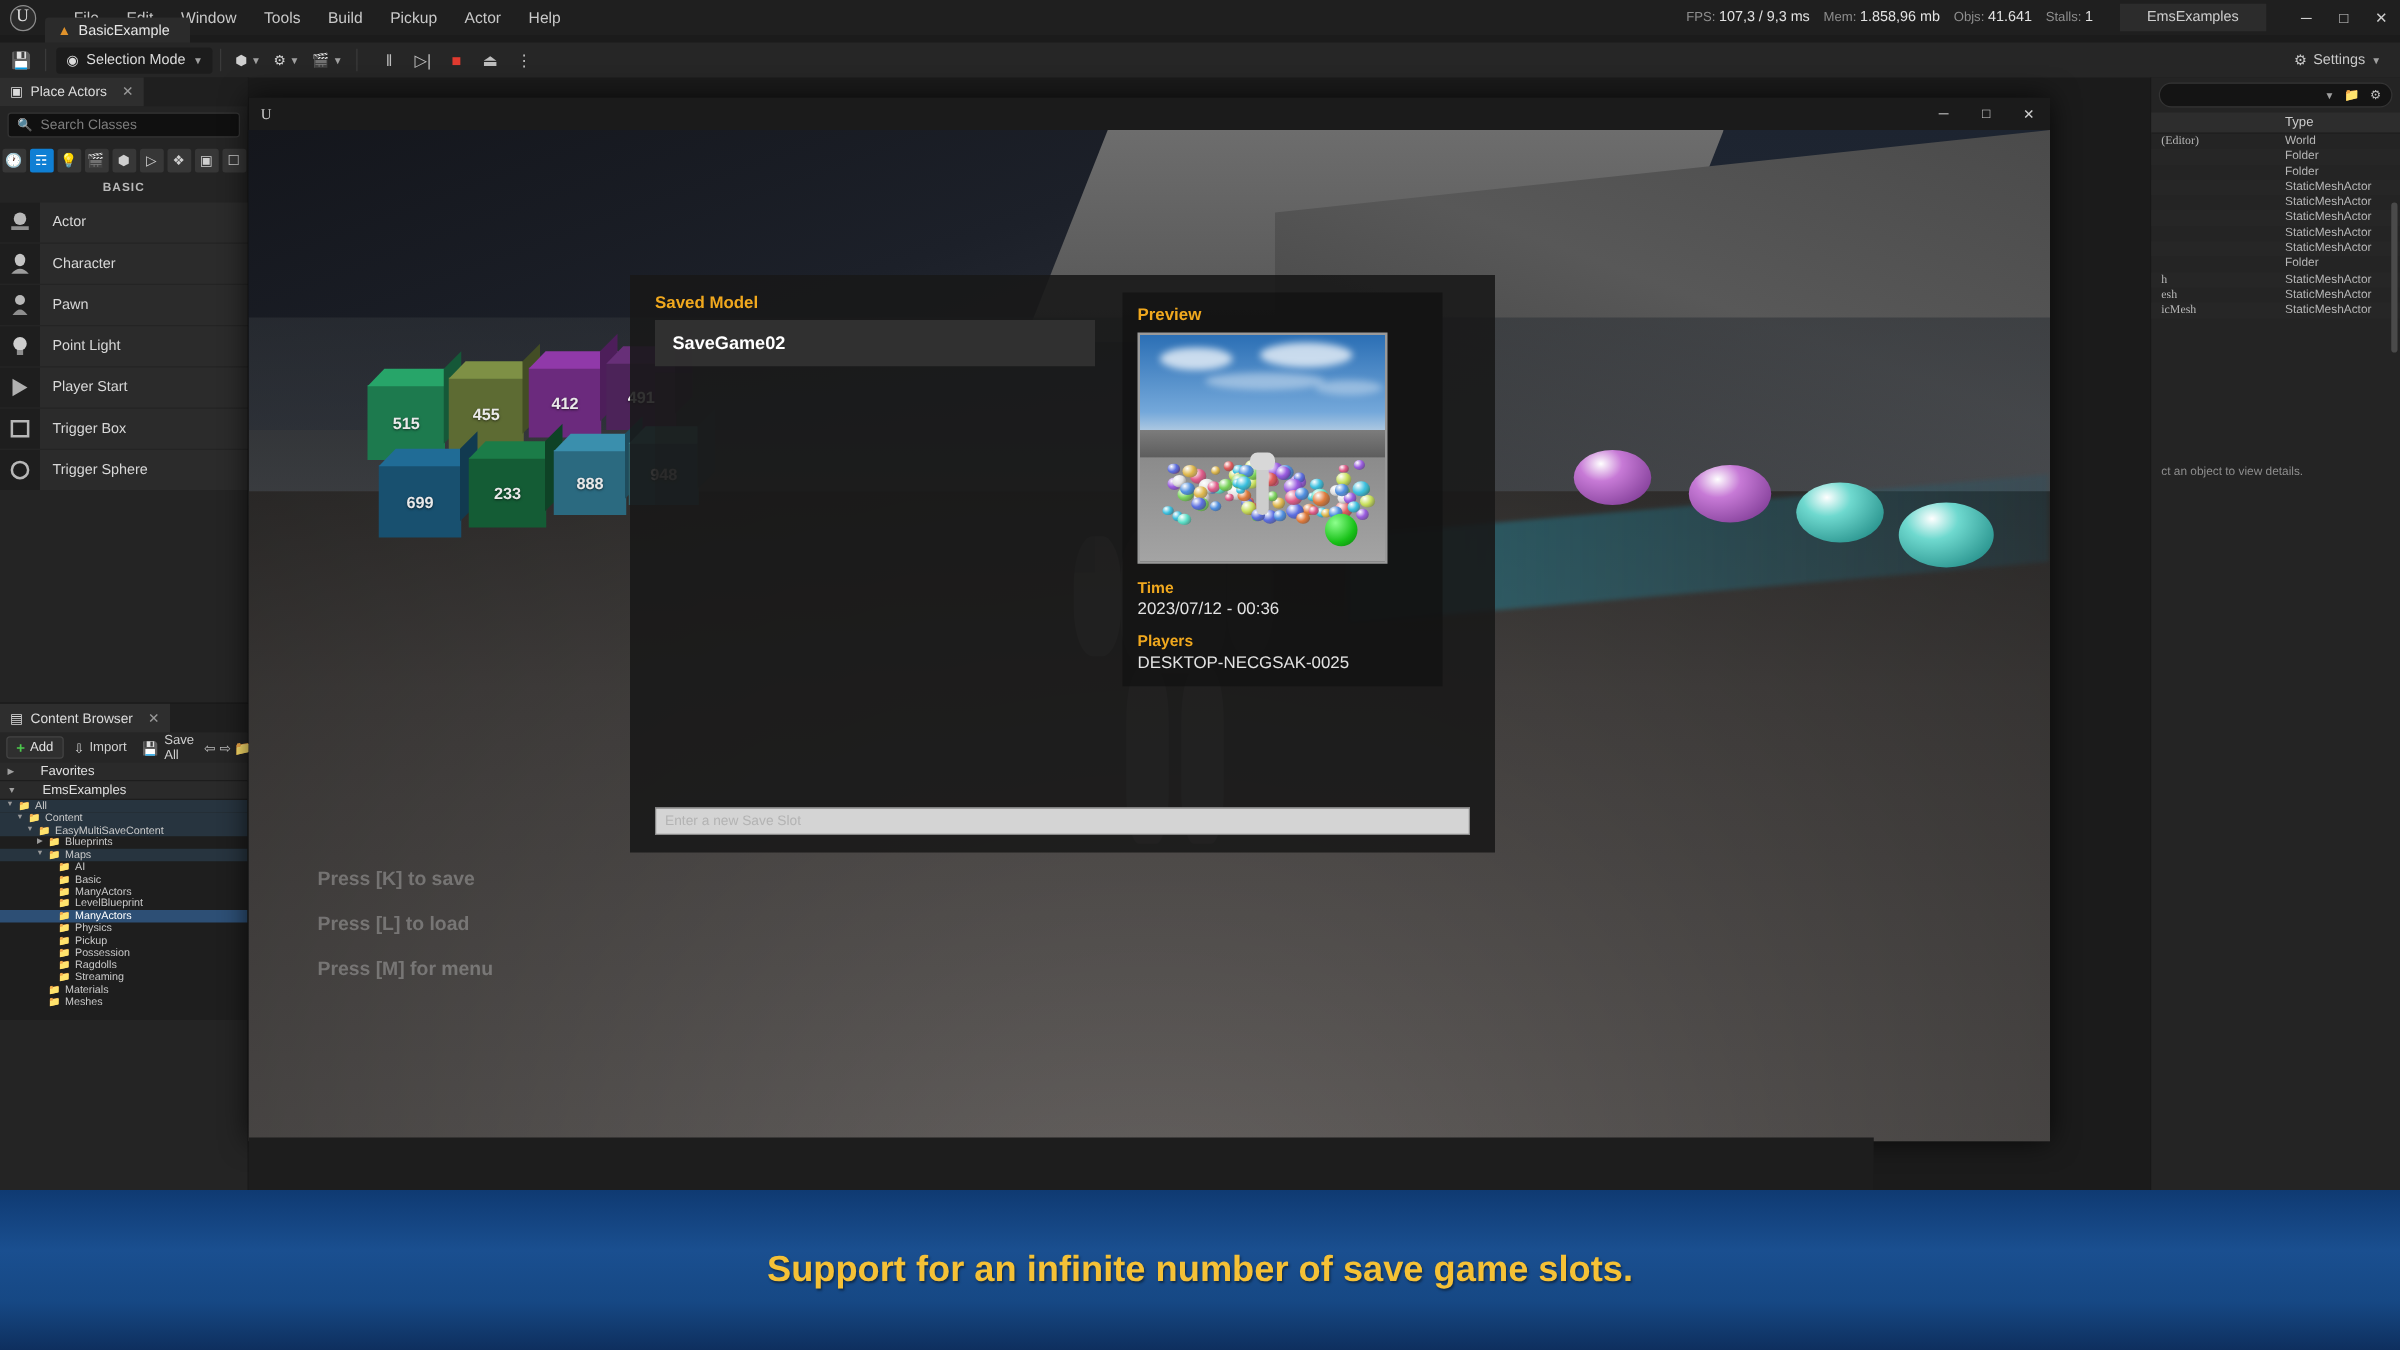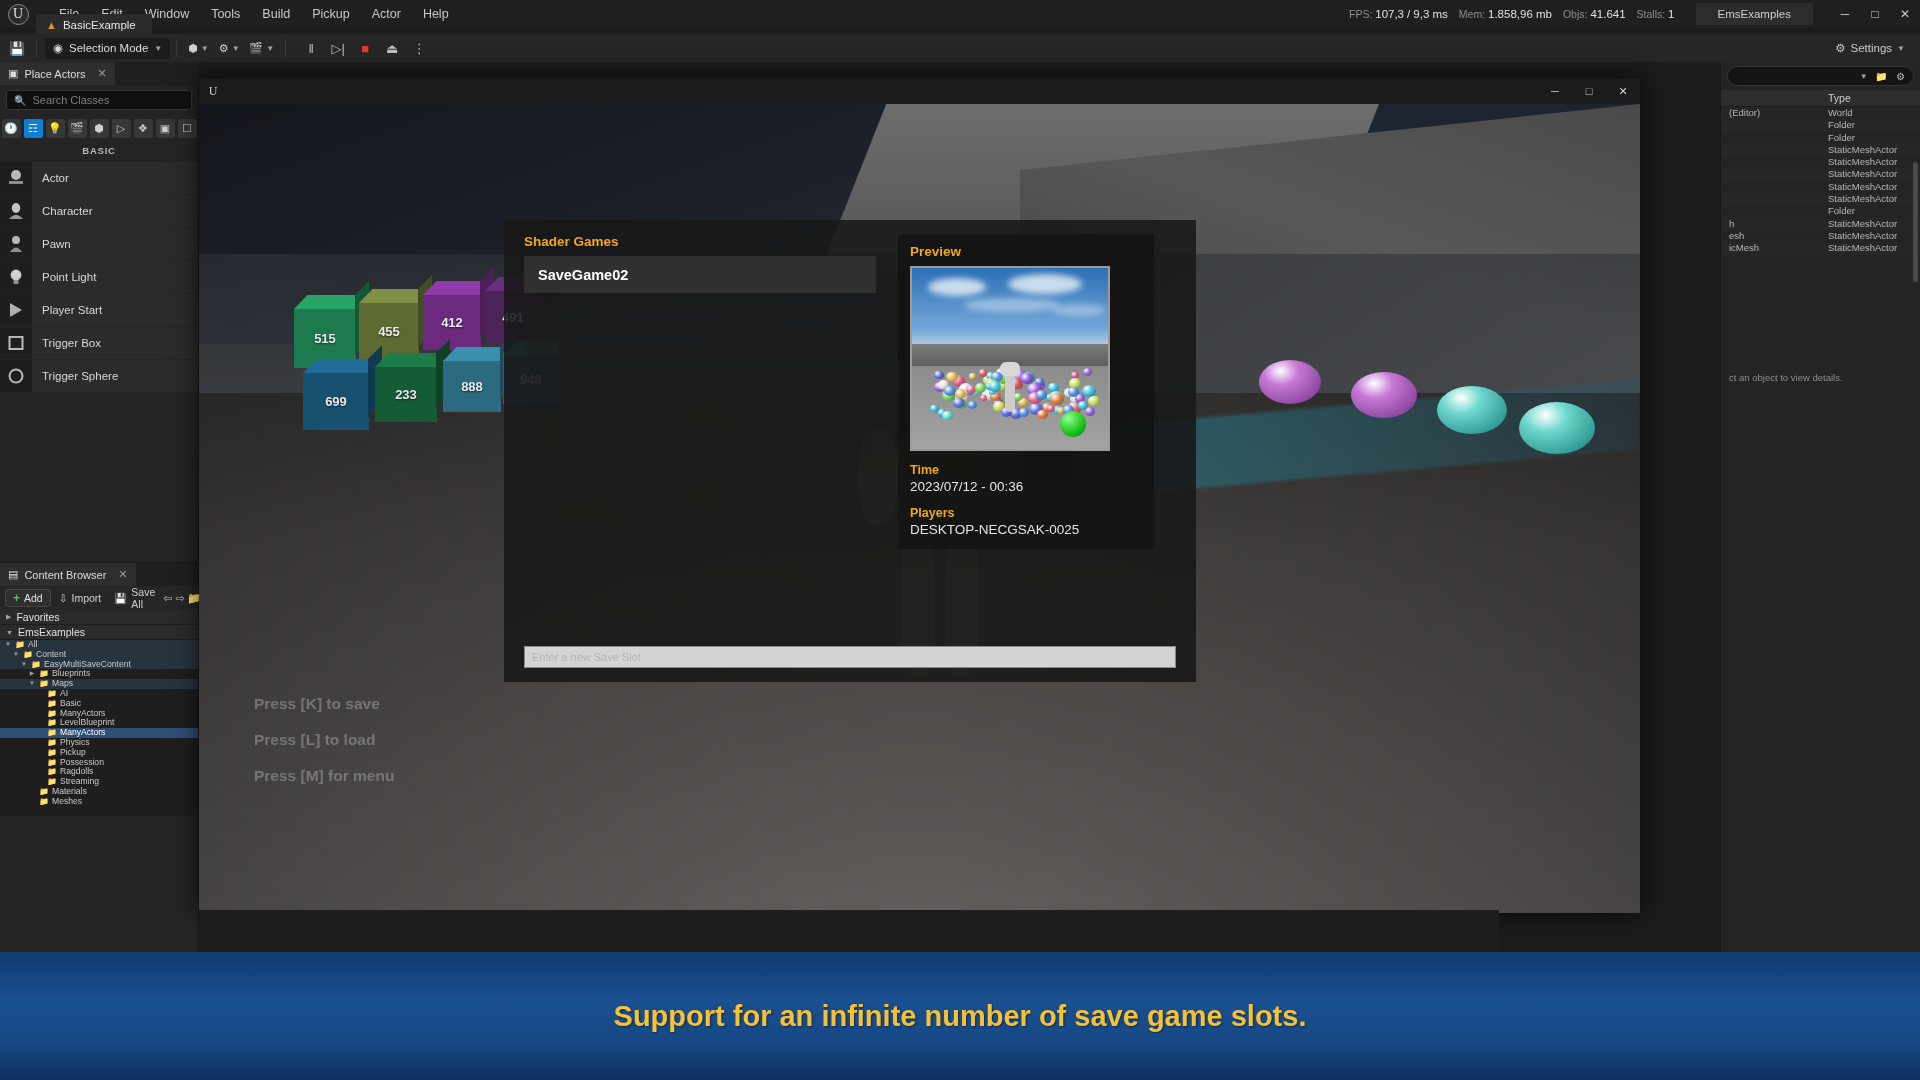--- a/index.html
+++ b/index.html
@@ -149,21 +149,21 @@
   .cb-add .plus { color: #4dc94d; font-size: 12px; font-weight: bold; }
   .cb-tool {
     display: flex; align-items: center; gap: 4px; height: 18px;
     padding: 0 5px; font-size: 10.5px; color: #cfcfcf; border-radius: 2px;
   }
   .cb-ico-btn {
     width: 17px; height: 18px; display: flex; align-items: center; justify-content: center;
     color: #bdbdbd; font-size: 11px;
   }
   .tree-sect {
-    height: 15px; display: flex; align-items: center; gap: 5px;
+    height: 15px; display: flex; align-items: center; gap: 21px;
     font-size: 10.5px; color: #e0e0e0; padding-left: 6px;
     background: #2a2a2a; border-bottom: 1px solid #1d1d1d;
   }
   .tree-area { background: #1e1e1e; height: 176px; overflow: hidden; }
   .trow {
     height: 9.8px; display: flex; align-items: center; gap: 3px;
     font-size: 8.6px; color: #c9c9c9; white-space: nowrap; line-height: 9.8px;
   }
   .trow.sel { background: #2d4f75; color: #fff; }
   .trow.dim { background: #27343f; }
@@ -183,21 +183,21 @@
   .rp-head {
     height: 17px; background: #2d2d2d; display: flex; align-items: center;
     font-size: 10.5px; color: #cdcdcd; border-bottom: 1px solid #1c1c1c;
   }
   .rp-head .c1 { flex: 1; padding-left: 8px; }
   .rp-head .c2 { width: 98px; padding-left: 6px; }
   .olrow {
     height: 12.3px; display: flex; align-items: center;
     font-size: 9.5px; color: #b6b6b6; line-height: 12.3px;
   }
-  .olrow .c1 { flex: 1; padding-left: 8px; white-space: nowrap; overflow: hidden; }
+  .olrow .c1 { flex: 1; padding-left: 8px; white-space: nowrap; overflow: hidden; font-family: Liberation Serif, serif; }
   .olrow .c2 { width: 98px; padding-left: 6px; color: #b6b6b6; }
   .olrow:nth-child(even) { background: #262626; }
   .details-empty {
     position: absolute; top: 310px; left: 0; width: 200px;
     font-size: 9.5px; color: #8e8e8e; padding-left: 8px;
   }
   .rp-scroll {
     position: absolute; right: 2px; top: 100px; width: 5px; height: 120px;
     background: #4a4a4a; border-radius: 3px;
   }
@@ -802,21 +802,21 @@
           <div class="ball" style="left: 1320px; top: 298px; width: 76px; height: 52px; background: radial-gradient(at 35% 25%, rgb(255, 255, 255) 0%, rgb(111, 217, 207) 30%, rgb(17, 123, 119) 100%);"></div>
         </div>
 
       <div class="hint" style="top:591px;">Press [K] to save</div>
       <div class="hint" style="top:627px;">Press [L] to load</div>
       <div class="hint" style="top:663px;">Press [M] for menu</div>
 
       <div class="menu-panel">
         <div class="menu-cols">
           <div class="col-left">
-            <div class="sect-title">Shader Games</div>
+            <div class="sect-title">Saved Model</div>
             <div class="slot-list" id="slot-list">
                 <div class="slot">
                   <span>SaveGame02</span>
                 </div>
               </div>
             <div class="slot-pad"></div>
           </div>
           <div class="col-right">
             <div class="sect-title">Preview</div>
             <div class="preview-img">

